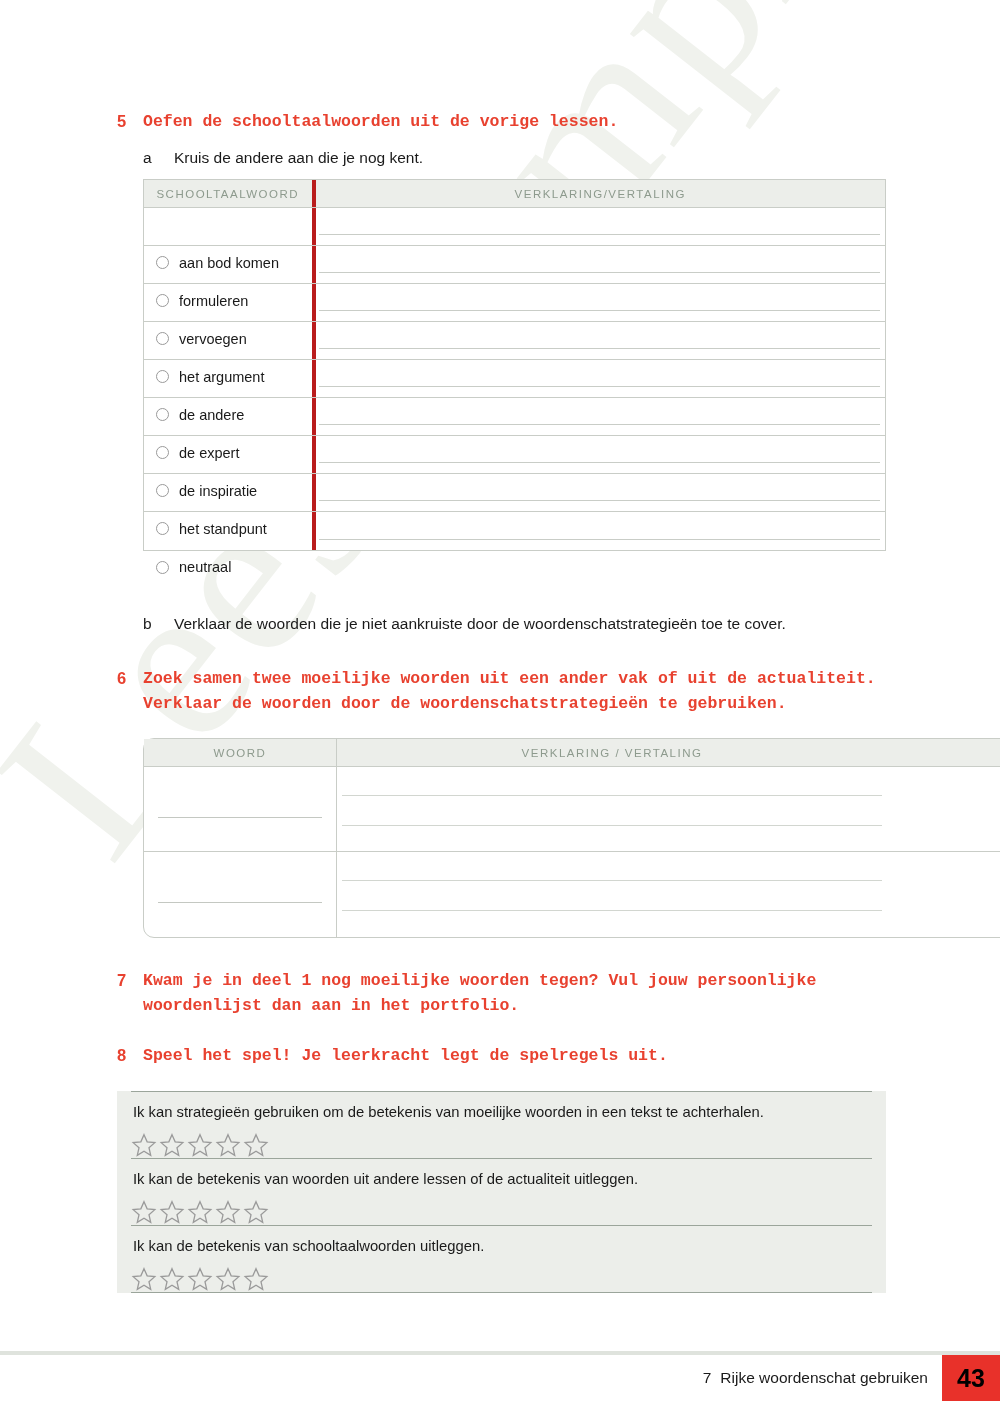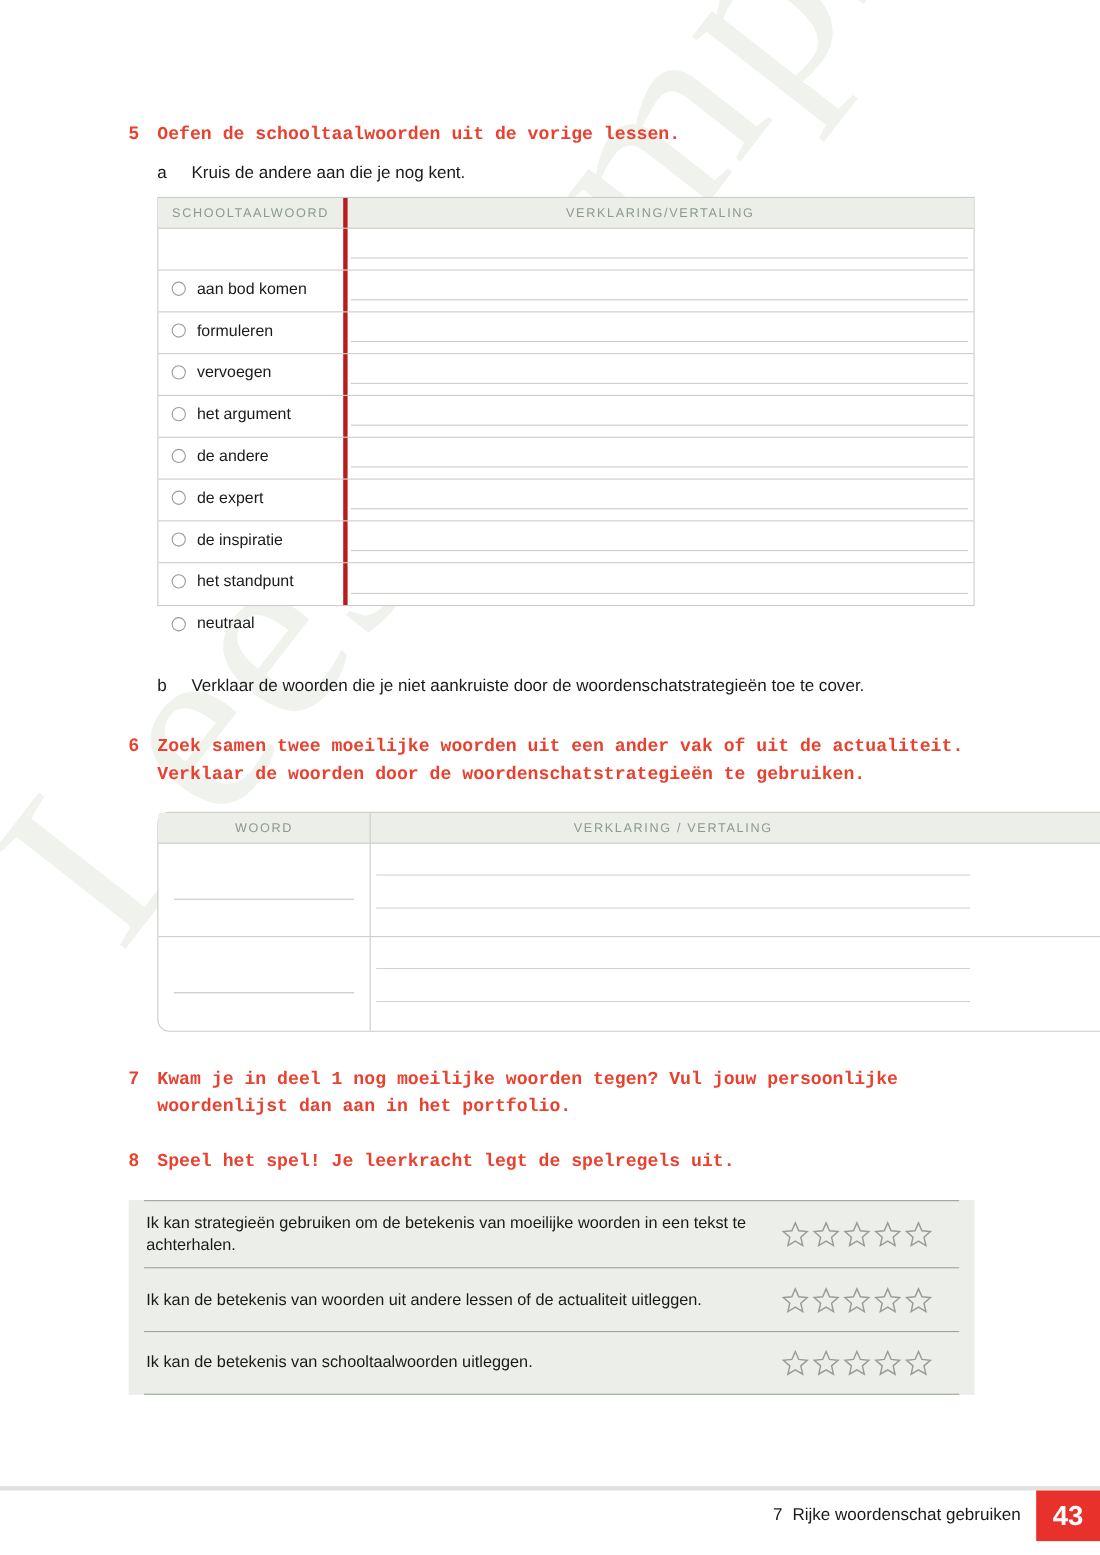--- a/index.html
+++ b/index.html
@@ -189,24 +189,24 @@
     position: absolute;
     left: 117px;
     top: 1091px;
     width: 769px;
     background: #eceeea;
     box-sizing: border-box;
     padding: 0 14px;
   }
   #self-assessment .sa-row {
     display: flex;
-    align-items: center;
     border-top: 1.2px solid #9ba59b;
     min-height: 58px;
     box-sizing: border-box;
+    flex-direction: column;
   }
   #self-assessment .sa-row:last-child {
     border-bottom: 1.2px solid #9ba59b;
   }
   .sa-text {
     flex: 1 1 auto;
     font-size: 14.8px;
     line-height: 20px;
     color: #1a1a1a;
     padding: 10px 10px 10px 2px;
@@ -242,21 +242,21 @@
     display: flex;
     align-items: center;
     font-size: 15.5px;
     color: #1a1a1a;
     padding-right: 14px;
   }
   #footer-label .fnum { margin-right: 9px; }
   #page-number-block {
     width: 58px;
     background: #e8312a;
-    color: #ffffff;
+    color: #000000;
     font-size: 25px;
     font-weight: 700;
     display: flex;
     align-items: center;
     justify-content: center;
   }
 </style>
 </head>
 <body>
 

